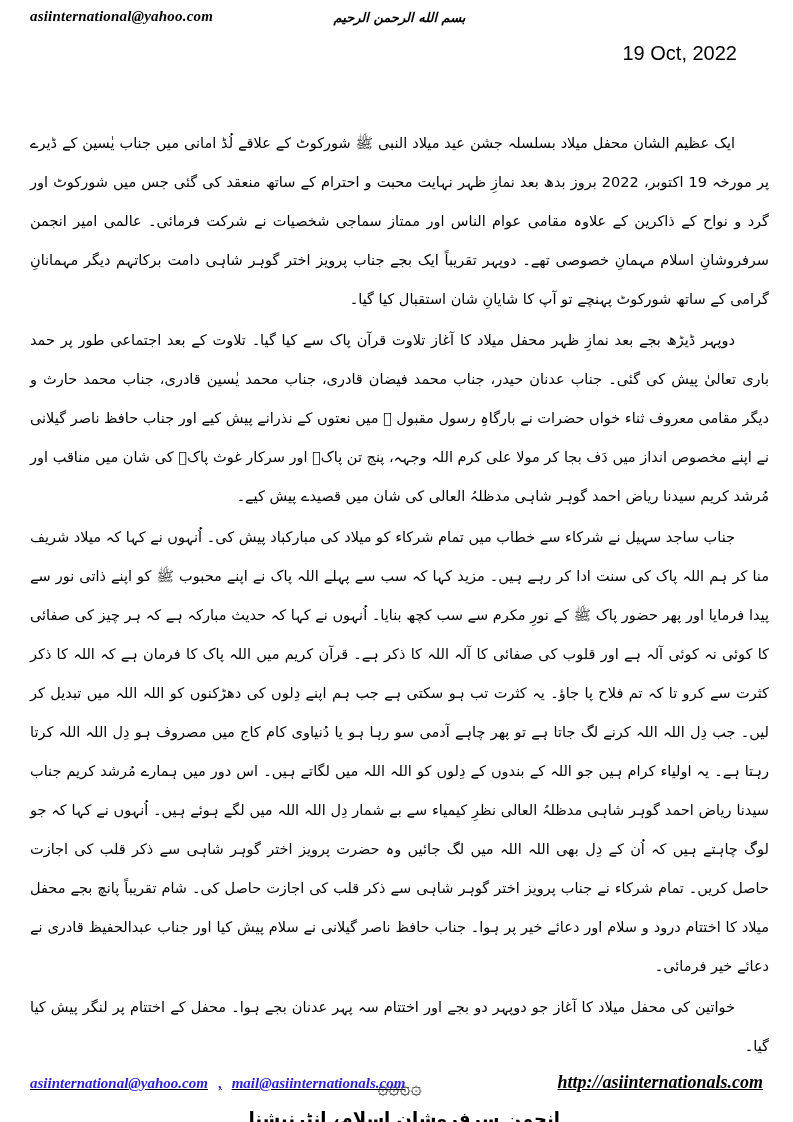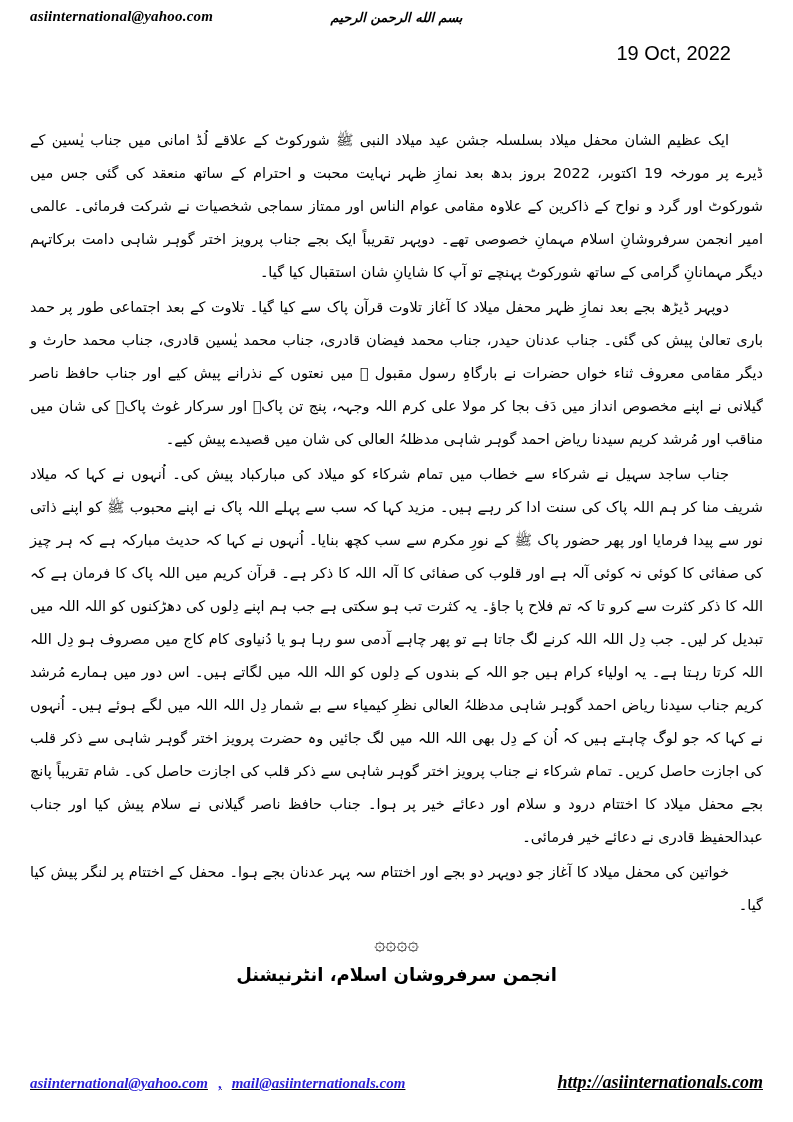--- a/index.html
+++ b/index.html
@@ -7,21 +7,21 @@
     padding: 0;
     background: #ffffff;
   }
   .page {
     position: relative;
     width: 793px;
     height: 1122px;
     margin: 0 auto;
     background: #ffffff;
     box-sizing: border-box;
-    padding: 6px 30px 0 30px;
+    padding: 6px 24px 0 30px;
     overflow: hidden;
     font-family: "DejaVu Sans", sans-serif;
   }
 
   
   .header-row {
     position: relative;
     height: 26px;
   }
   .email-top {
@@ -72,21 +72,21 @@
     color: #000000;
     font-family: "DejaVu Sans", sans-serif;
   }
 
   
   .doc-body {
     direction: rtl;
     text-align: justify;
     color: #000000;
     font-size: 14.5px;
-    line-height: 33px;
+    line-height: 39px;
     margin-top: 14px;
   }
   .doc-body p {
     margin: 0 0 2px 0;
     text-indent: 34px;
   }
 
   
   .ornaments {
     text-align: center;

